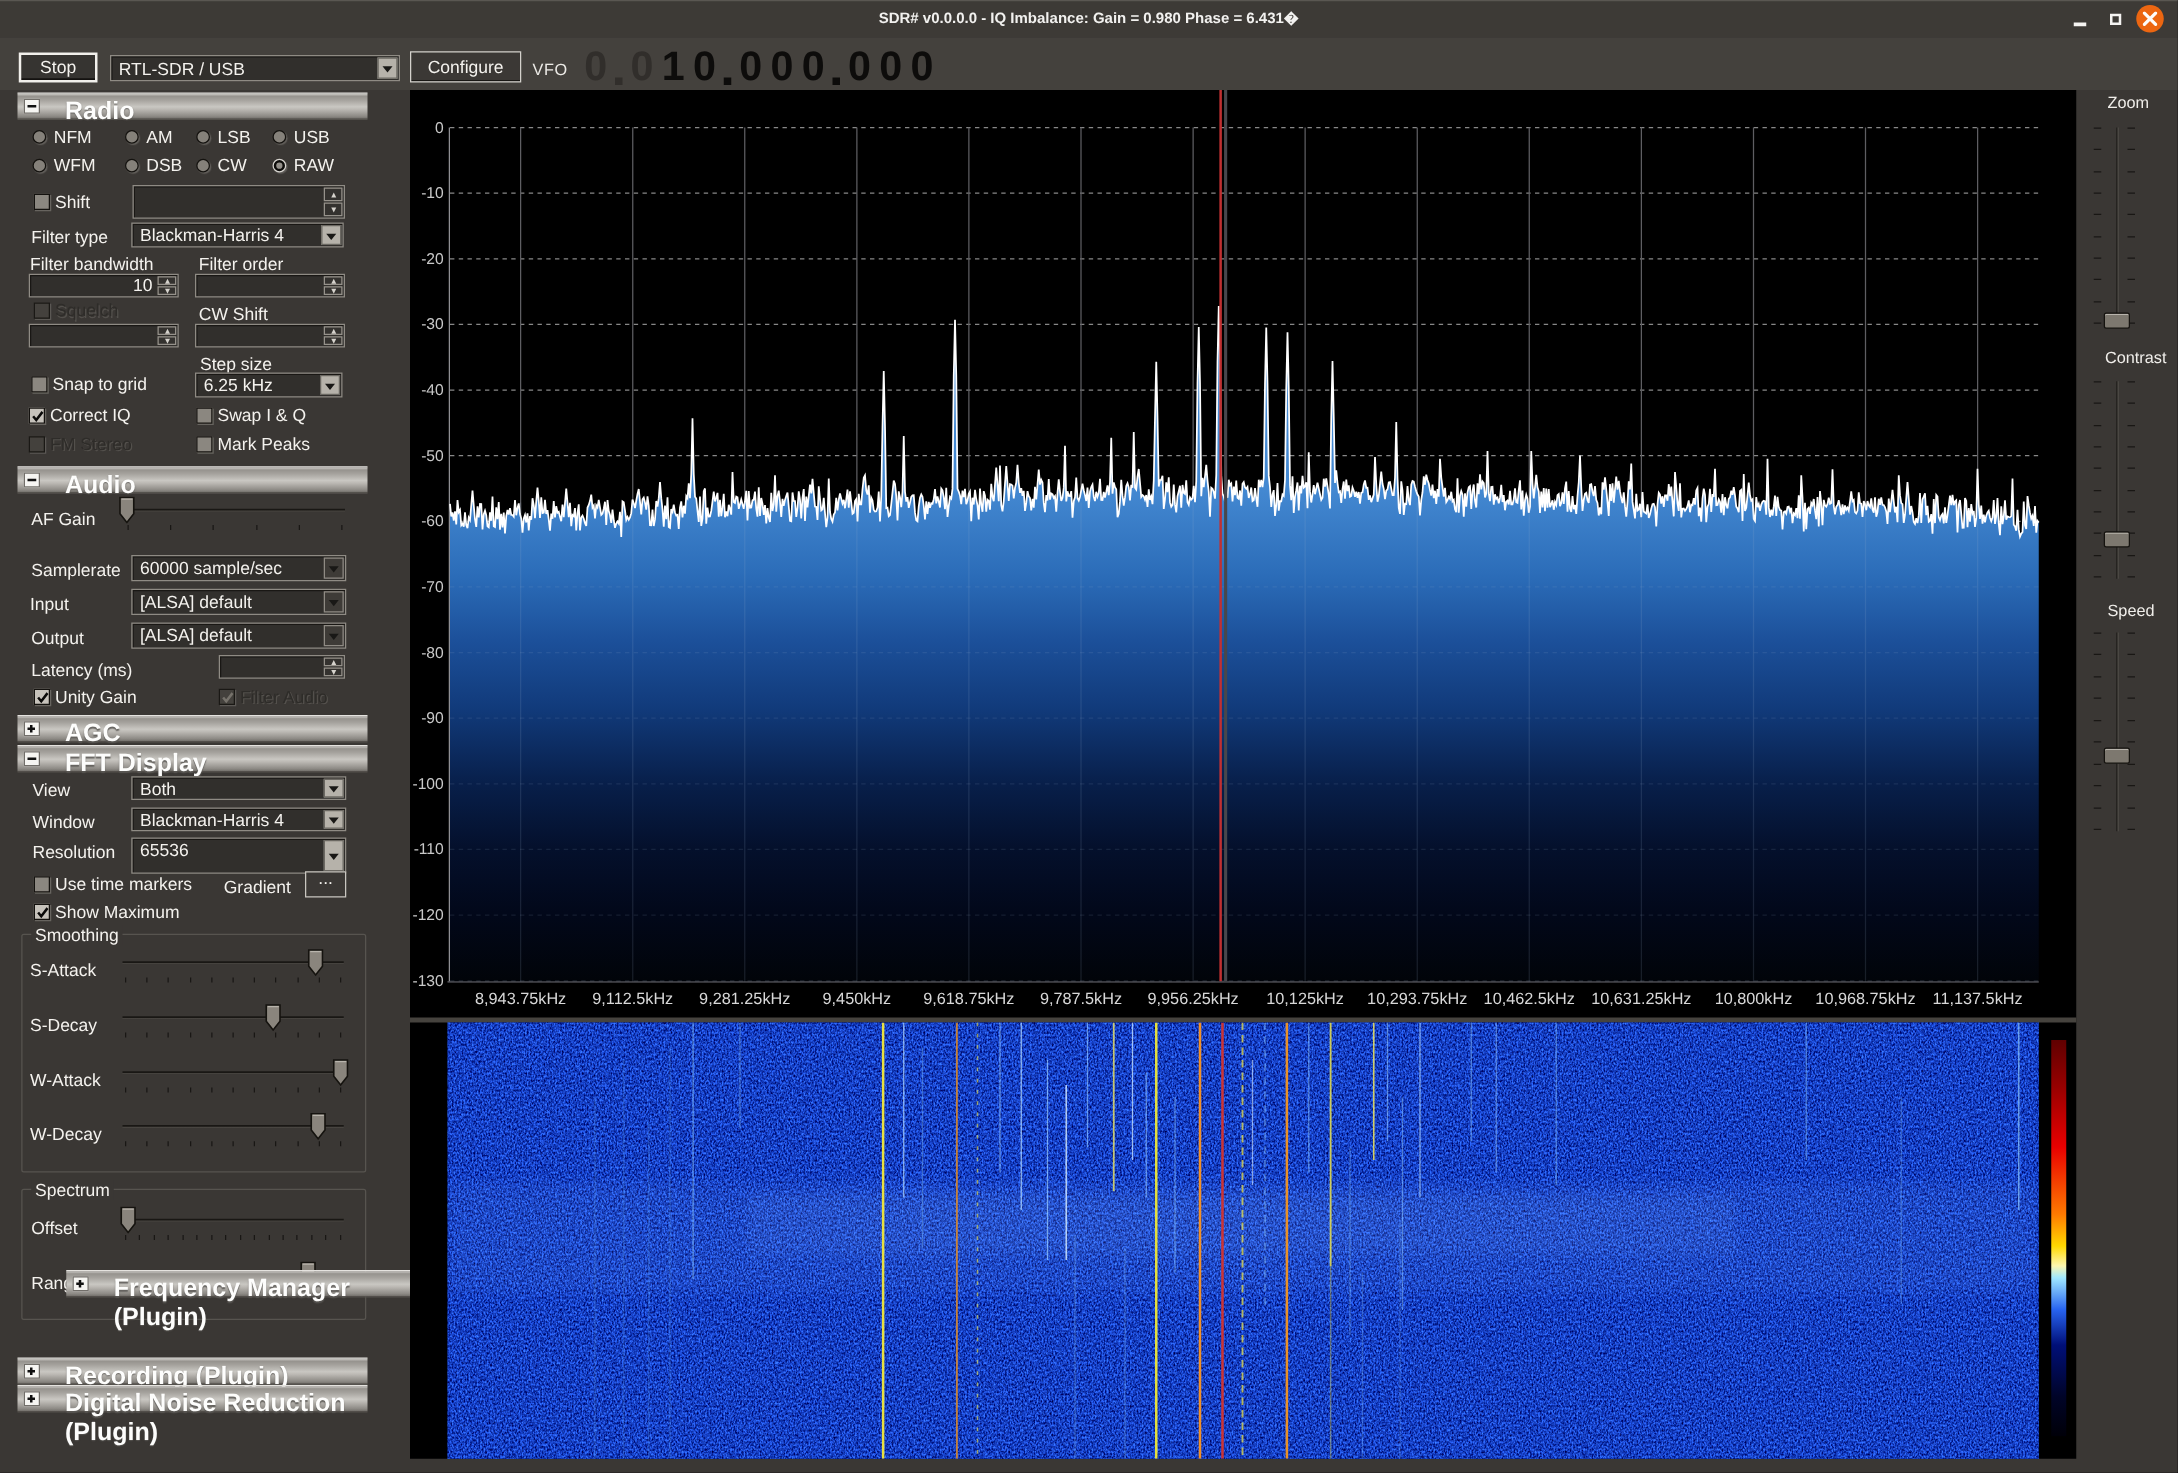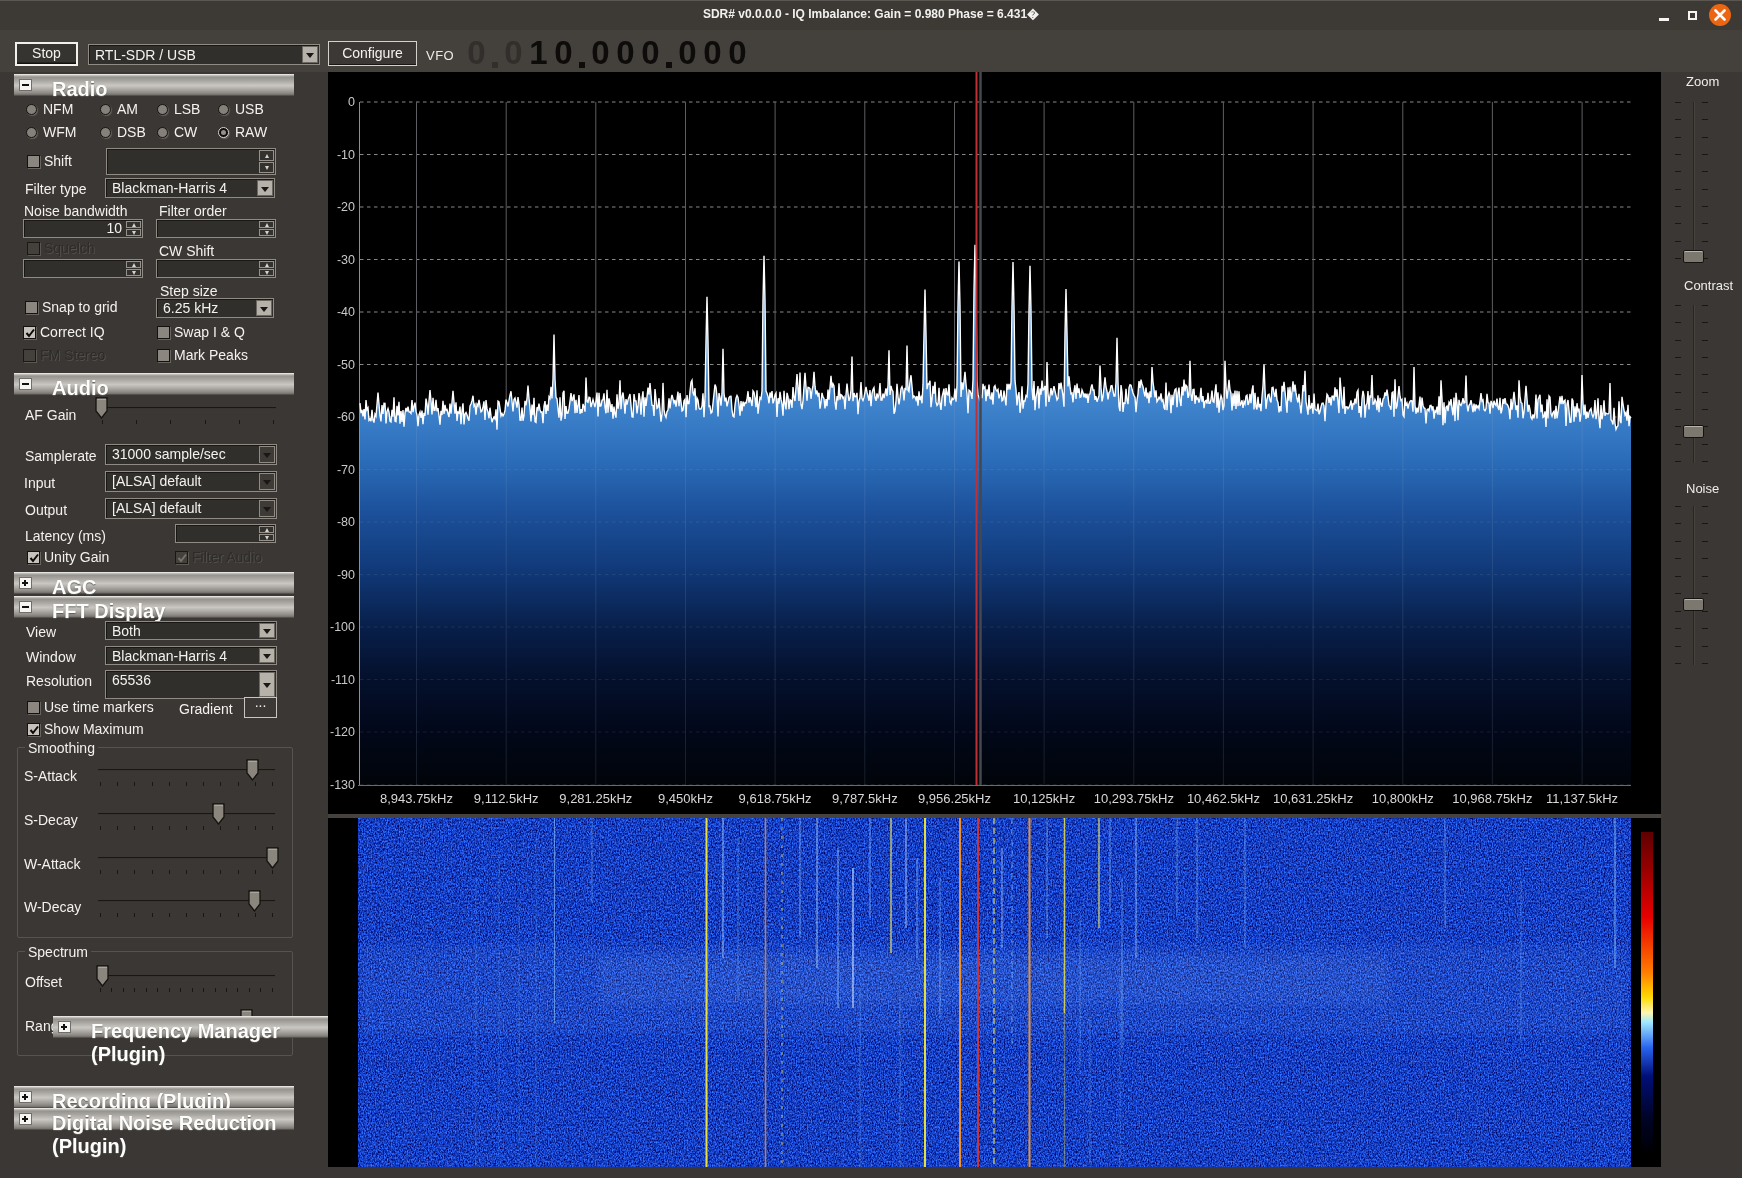--- a/index.html
+++ b/index.html
@@ -119,21 +119,21 @@
 <div class="lbl" style="left:44px;top:153px;">Shift</div>
 <div class="spin" style="left:106px;top:148px;width:170px;height:27px;">
     <i class="u" style="top:1px;height:11px;"></i>
     <i class="d" style="bottom:1px;height:11px;"></i>
   </div>
 <div class="lbl" style="left:25px;top:181px;">Filter type</div>
 <div class="combo" style="left:105px;top:178px;width:170px;height:20px;">
     <span class="tx">Blackman-Harris 4</span>
     <i class="ab"></i>
   </div>
-<div class="lbl" style="left:24px;top:203px;">Noise bandwidth</div>
+<div class="lbl" style="left:24px;top:203px;">Filter bandwidth</div>
 <div class="lbl" style="left:159px;top:203px;">Filter order</div>
 <div class="spin" style="left:23px;top:219px;width:120px;height:19px;">
     <span style="position:absolute;right:20px;top:0px;font-size:14px;color:#f4f2ee;">10</span>
     <i class="u" style="top:1px;height:7px;"></i>
     <i class="d" style="bottom:1px;height:7px;"></i>
   </div>
 <div class="spin" style="left:156px;top:219px;width:120px;height:19px;">
     <i class="u" style="top:1px;height:7px;"></i>
     <i class="d" style="bottom:1px;height:7px;"></i>
   </div>
@@ -180,21 +180,21 @@
 <div class="ticks" style="left:102px;top:420px;width:172px;">
     <i></i>
     <i></i>
     <i></i>
     <i></i>
     <i></i>
     <i></i>
   </div>
 <div class="lbl" style="left:25px;top:448px;">Samplerate</div>
 <div class="combo" style="left:105px;top:444px;width:172px;height:21px;">
-    <span class="tx">31000 sample/sec</span>
+    <span class="tx">60000 sample/sec</span>
     <i class="ab dk"></i>
   </div>
 <div class="lbl" style="left:24px;top:475px;">Input</div>
 <div class="combo" style="left:105px;top:471px;width:172px;height:21px;">
     <span class="tx">[ALSA] default</span>
     <i class="ab dk"></i>
   </div>
 <div class="lbl" style="left:25px;top:502px;">Output</div>
 <div class="combo" style="left:105px;top:498px;width:172px;height:21px;">
     <span class="tx">[ALSA] default</span>
@@ -599,21 +599,21 @@
 <div class="abs" style="left:1702px;top:392px;width:6px;height:1px;background:#191714;"></div>
 <div class="abs" style="left:1675px;top:409px;width:6px;height:1px;background:#191714;"></div>
 <div class="abs" style="left:1702px;top:409px;width:6px;height:1px;background:#191714;"></div>
 <div class="abs" style="left:1675px;top:426px;width:6px;height:1px;background:#191714;"></div>
 <div class="abs" style="left:1702px;top:426px;width:6px;height:1px;background:#191714;"></div>
 <div class="abs" style="left:1675px;top:444px;width:6px;height:1px;background:#191714;"></div>
 <div class="abs" style="left:1702px;top:444px;width:6px;height:1px;background:#191714;"></div>
 <div class="abs" style="left:1675px;top:461px;width:6px;height:1px;background:#191714;"></div>
 <div class="abs" style="left:1702px;top:461px;width:6px;height:1px;background:#191714;"></div>
 <div class="abs" style="left:1683px;top:425px;width:21px;height:13px;background:#7d786f;border:1px solid #15130f;border-radius:2px;box-shadow:inset 0 1px 0 #b8b4ac;"></div>
-<div class="vlbl" style="left:1686px;top:481px;">Noise</div>
+<div class="vlbl" style="left:1686px;top:481px;">Speed</div>
 <div class="abs" style="left:1693px;top:506px;width:2px;height:159px;background:linear-gradient(90deg,#191714,#55524d);"></div>
 <div class="abs" style="left:1675px;top:506px;width:6px;height:1px;background:#191714;"></div>
 <div class="abs" style="left:1702px;top:506px;width:6px;height:1px;background:#191714;"></div>
 <div class="abs" style="left:1675px;top:523px;width:6px;height:1px;background:#191714;"></div>
 <div class="abs" style="left:1702px;top:523px;width:6px;height:1px;background:#191714;"></div>
 <div class="abs" style="left:1675px;top:541px;width:6px;height:1px;background:#191714;"></div>
 <div class="abs" style="left:1702px;top:541px;width:6px;height:1px;background:#191714;"></div>
 <div class="abs" style="left:1675px;top:558px;width:6px;height:1px;background:#191714;"></div>
 <div class="abs" style="left:1702px;top:558px;width:6px;height:1px;background:#191714;"></div>
 <div class="abs" style="left:1675px;top:576px;width:6px;height:1px;background:#191714;"></div>

